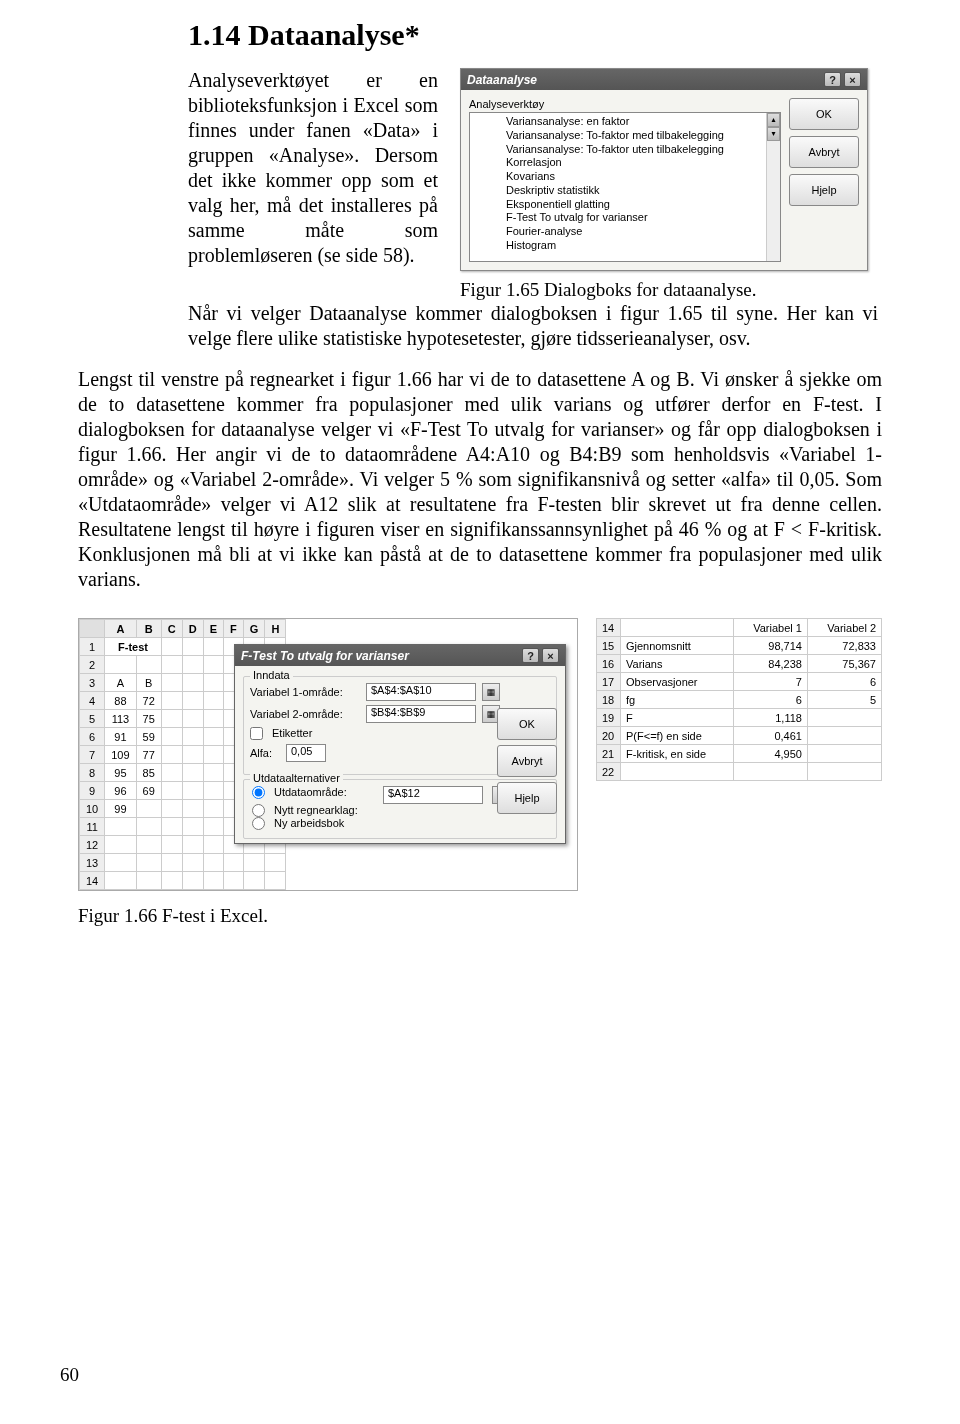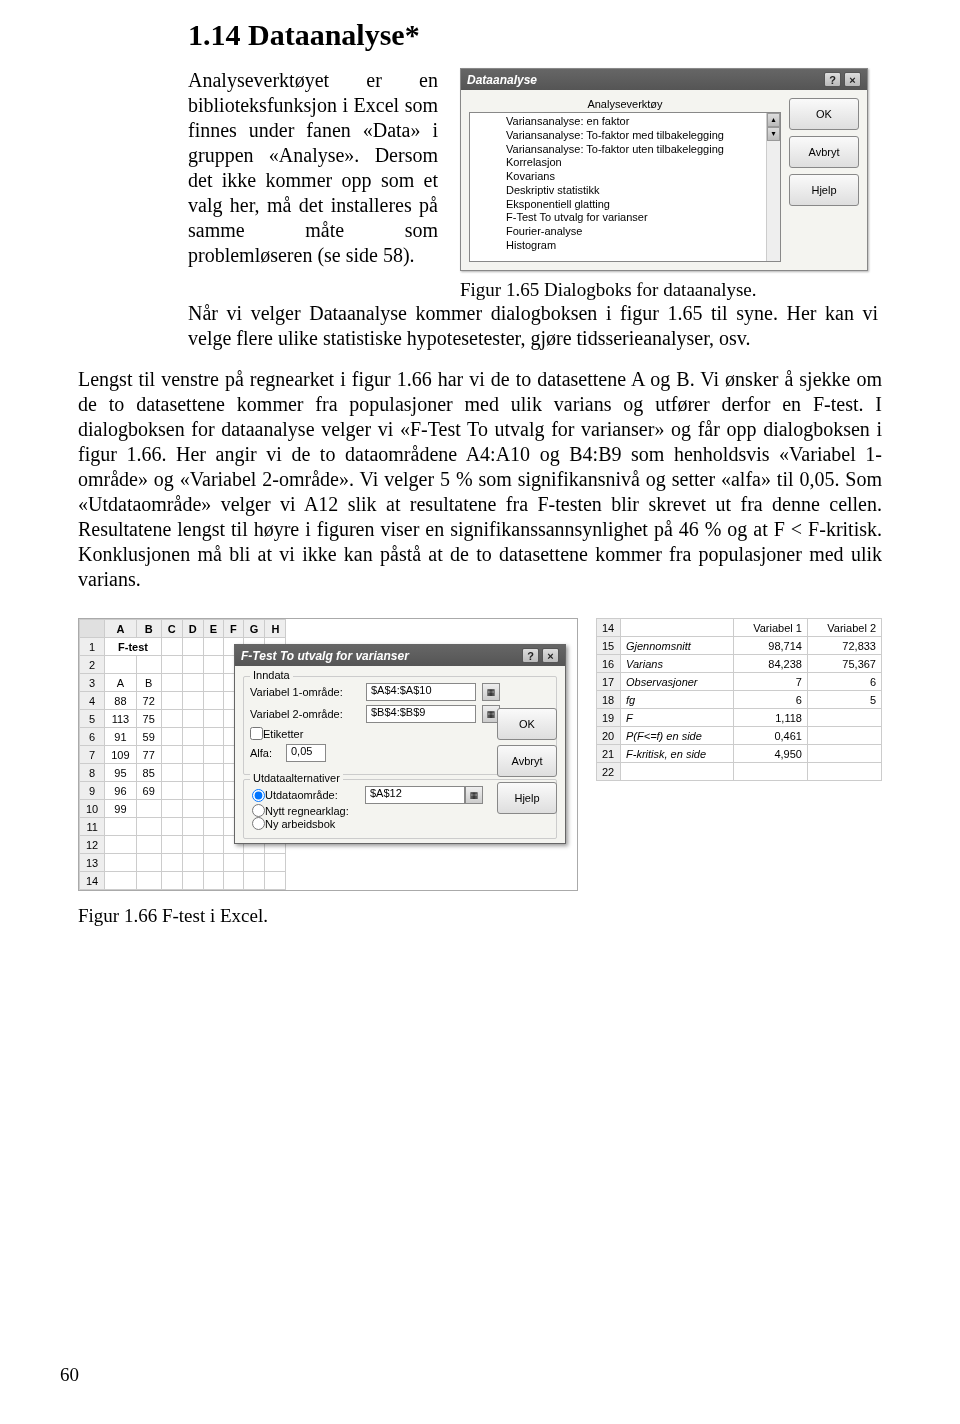--- a/index.html
+++ b/index.html
@@ -48,21 +48,21 @@
     width: 17px; height: 15px;
     background: linear-gradient(#ddd,#bbb);
     border: 1px solid #555;
     border-radius: 2px;
     margin-left: 3px;
     display: flex; align-items: center; justify-content: center;
     color: #222; font-style: normal; font-weight: bold; font-size: 11px;
   }
   .dlgbody { display: flex; padding: 8px; background: #f4f4f0; }
   .dlgcol-left { flex: 1; }
-  .dlglabel { font-size: 11px; margin-bottom: 2px; text-align: center; }
+  .dlglabel { font-size: 11px; margin-bottom: 2px; }
   .listbox {
     background: #fff; border: 1px solid #888;
     height: 150px; padding: 2px 4px;
     font-size: 11px; line-height: 1.25;
     display: flex; flex-direction: column;
     position: relative;
   }
   .listbox .scrolltrack {
     position: absolute; right: 0; top: 0; bottom: 0;
     width: 14px; background: #eee; border-left: 1px solid #ccc;
@@ -121,21 +121,21 @@
     border: 1px solid #ccc;
     font-size: 11px;
     padding: 2px 6px;
     text-align: center;
     height: 18px;
   }
   table.sheet, table.sheet-head { border-collapse: collapse; }
   .rowhdr { background: #eee; width: 24px;}
   .colhdr { background: #eee; }
   .corner { background: #e0e0e0; width: 24px;}
-  .cell-l { text-align: left; font-style: italic; }
+  .cell-l { text-align: left; }
   .cell-r { text-align: right; }
   .cell-b { font-weight: bold; text-align: left;}
   .dashedcell { border: 1px dashed #888 !important; }
   .ftest-dialog {
     position: absolute;
     left: 155px; top: 25px;
     width: 332px;
     background: #f4f4f0;
     border: 1px solid #666;
     box-shadow: 2px 2px 4px rgba(0,0,0,0.4);
@@ -155,21 +155,21 @@
     width: 18px; height: 18px;
     background: linear-gradient(#eee,#ccc);
     border: 1px solid #888;
     display: flex; align-items: center; justify-content: center;
     font-size: 9px;
   }
   .fbtncol {
     position: absolute; right: 8px; top: 32px;
     width: 60px; display: flex; flex-direction: column; gap: 5px;
   }
-  .chk, .rad { display: flex; align-items: center; gap: 0; font-size: 11px; }
+  .chk, .rad { display: flex; align-items: flex-start; gap: 9px; font-size: 11px; }
   .chk input, .rad input { margin: 0;}
   .fig-right {
     width: 286px;
     font-family: Tahoma, Arial, sans-serif;
   }
   .rtable { border-collapse: collapse; width: 100%;}
   .rtable td, .rtable th {
     border: 1px solid #ccc;
     font-size: 11px; padding: 2px 5px;
     height: 18px;

